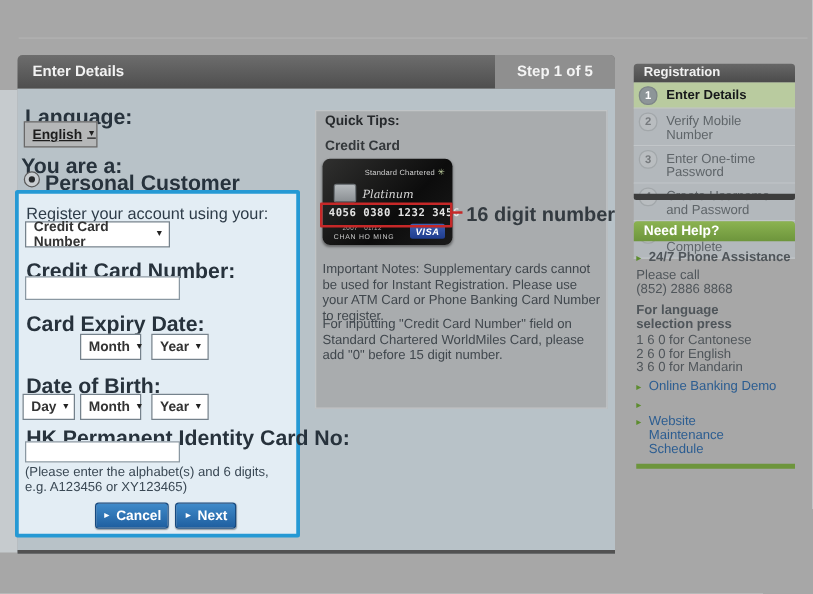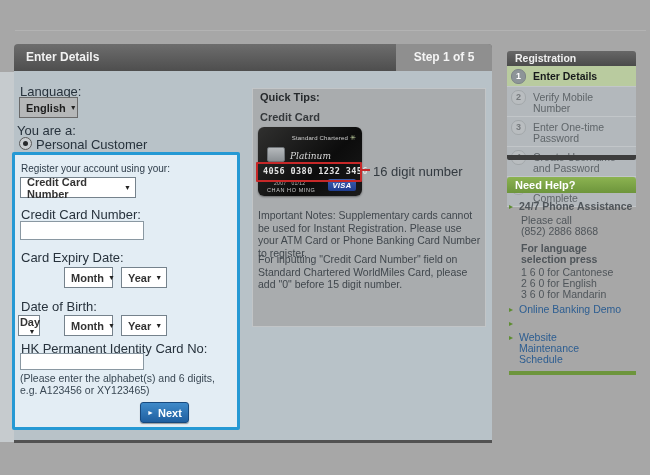--- a/index.html
+++ b/index.html
@@ -11,29 +11,29 @@
   .title-rule{left:15px;top:30px;width:631px;height:1px;background:#b3b3b3;}
 
   
   .panel-hdr{left:14px;top:44px;width:478px;height:27px;background:linear-gradient(#6d6d6d,#4e4e4e);
              border-radius:4px 4px 0 0;color:#f2f2f2;font-size:12px;font-weight:bold;line-height:27px;}
   .panel-hdr .ttl{position:absolute;left:12px;top:0;}
   .step-tab{position:absolute;right:0;top:0;height:27px;width:96px;background:#8f8f8f;
             border-radius:0 4px 0 0;text-align:center;color:#f4f4f4;}
   .panel-body{left:14px;top:71px;width:478px;height:369px;background:#b8c2c8;border-bottom:3px solid #525252;}
 
-  .lbl{font-size:13px;font-weight:normal;color:#27323c;}
-  .lbl-reg{font-size:10px;color:#2e3c49;}
+  .lbl{font-size:17px;font-weight:bold;color:#27323c;}
+  .lbl-reg{font-size:13px;color:#2e3c49;}
   .hint{font-size:10.5px;color:#3a4854;line-height:12px;}
 
   .sel{box-sizing:border-box;border:1px solid #75828c;background:#ffffff;height:21px;
        display:flex;align-items:center;justify-content:space-between;padding:0 4px 0 6px;
        font-size:11px;font-weight:bold;color:#333;cursor:default;}
   .sel .arr{font-size:7px;color:#222;margin-left:4px;}
-  .sel-dim{background:#b5b7b8;border:1px solid #69696 9;border:1px solid #696969;color:#1d1d1d;}
+  .sel-dim{background:#b5b7b8;border:1px solid #69696 9;border:1px solid #696969;color:#1d1d1d;text-decoration:underline;}
   .txt{box-sizing:border-box;border:1px solid #8a98a2;background:#fff;height:19px;padding:0 4px;
        font-size:11px;font-family:"Liberation Sans",sans-serif;}
 
   .radio{width:11px;height:11px;border-radius:50%;background:#c9cdd0;border:1px solid #5a5a5a;
          position:absolute;}
   .radio::after{content:"";position:absolute;left:3px;top:3px;width:5px;height:5px;border-radius:50%;background:#27292b;}
 
   .hl-box{left:12px;top:152px;width:228px;height:278px;box-sizing:border-box;
           border:3px solid #2599d4;background:#e3edf4;border-radius:2px;}
 
@@ -58,21 +58,21 @@
               font-size:9px;color:#d8d8d8;}
   .card .num{position:absolute;left:5px;top:39px;font-family:"DejaVu Sans Mono",monospace;
              font-size:8.5px;font-weight:bold;color:#e4e4e4;letter-spacing:.4px;white-space:nowrap;}
   .card .dates{position:absolute;left:16px;top:53px;font-size:5px;color:#b9b9b9;letter-spacing:.3px;}
   .card .holder{position:absolute;left:9px;top:60px;font-size:5.5px;color:#cccccc;letter-spacing:.6px;}
   .card .visa{position:absolute;right:6px;bottom:5px;width:28px;height:12px;background:linear-gradient(#3d5fb0,#1e3c8f);
               border-radius:2px;color:#fff;font-size:7.5px;font-style:italic;font-weight:bold;
               display:flex;align-items:center;justify-content:center;letter-spacing:.4px;}
   .num-hl{left:256px;top:162px;width:102px;height:16px;border:2px solid #c62828;border-radius:1px;pointer-events:none;}
   .callout-line{left:360px;top:169px;width:10px;height:2px;background:#c62828;}
-  .callout-txt{left:373px;top:164px;font-size:13px;font-weight:400;color:#333a40;}
+  .callout-txt{left:373px;top:164px;font-size:16px;font-weight:700;color:#333a40;}
 
   
   .sb-hdr{left:507px;top:51px;width:129px;height:15px;background:linear-gradient(#676767,#4b4b4b);
           border-radius:3px 3px 0 0;color:#f0f0f0;font-size:10.5px;font-weight:bold;line-height:15px;padding-left:0;}
   .sb-hdr span{margin-left:8px;}
   .steps{left:507px;top:66px;width:129px;}
   .step-row{display:flex;align-items:flex-start;background:#b3b8bc;border-bottom:1px solid #c2c6c9;
             padding:2px 3px 2px 4px;min-height:13px;}
   .step-row.active{background:#b9cb9f;}
   .step-badge{flex:0 0 13px;height:13px;border-radius:7px;background:#b9bdc0;border:1px solid #a2a7aa;
@@ -84,21 +84,21 @@
 
   .help{left:507px;top:177px;width:129px;}
   .help-hdr{height:16px;background:linear-gradient(#8cb351,#6d953c);border-radius:3px 3px 0 0;
             color:#fff;font-size:11px;font-weight:bold;line-height:16px;}
   .help-hdr span{margin-left:8px;}
   .help-body{padding:8px 0 6px 2px;}
   .h-row{display:flex;align-items:flex-start;margin-bottom:1px;}
   .h-bullet{flex:0 0 10px;color:#5c8c2e;font-size:8px;line-height:12px;}
   .h-txt{font-size:10.5px;line-height:11px;color:#4f555a;}
   .h-bold{font-weight:bold;}
-  .h-ind{margin-left:12px;}
+  .h-ind{}
   .h-link{color:#2c5d91;font-weight:normal;cursor:pointer;}
   .mt4{margin-top:4px;} .mt6{margin-top:6px;} .mt2{margin-top:2px;}
   .help-endbar{height:4px;background:#6d953c;margin-top:6px;}
 </style>
 </head>
 <body>
 
 <div id="screen">
 
   <div class="abs gutter"></div>
@@ -135,37 +135,41 @@
   <div class="abs sel" style="left:64px;top:267px;width:49px;">
     <span>Month</span>
     <span class="arr">▼</span>
   </div>
   <div class="abs sel" style="left:121px;top:267px;width:46px;">
     <span>Year</span>
     <span class="arr">▼</span>
   </div>
 
   <div class="abs lbl" style="left:21px;top:299px;">Date of Birth:</div>
-  <div class="abs sel" style="left:18px;top:315px;width:22px;flex-direction:column;">
+  <div class="abs sel" style="left:18px;top:315px;width:42px;">
     <span>Day</span>
     <span class="arr">▼</span>
   </div>
   <div class="abs sel" style="left:64px;top:315px;width:49px;">
     <span>Month</span>
     <span class="arr">▼</span>
   </div>
   <div class="abs sel" style="left:121px;top:315px;width:46px;">
     <span>Year</span>
     <span class="arr">▼</span>
   </div>
 
   <div class="abs lbl" style="left:21px;top:341px;">HK Permanent Identity Card No:</div>
   <input class="abs txt" style="left: 20px; top: 353px; width: 124px; height: 17px;" value="">
   <div class="abs hint" style="left:20px;top:372px;width:208px;">(Please enter the alphabet(s) and 6 digits, e.g. A123456 or XY123465)</div>
 
+  <div class="abs btn" style="left:76px;top:402px;width:57px;">
+    <span class="btn-arr">►</span>
+    <span>Cancel</span>
+  </div>
   <div class="abs btn" style="left:140px;top:402px;width:47px;">
     <span class="btn-arr">►</span>
     <span>Next</span>
   </div>
 
   <div class="abs qt-box"></div>
   <div class="abs qt-title">Quick Tips:</div>
   <div class="abs qt-cardlabel">Credit Card</div>
 
   <div class="abs card">

